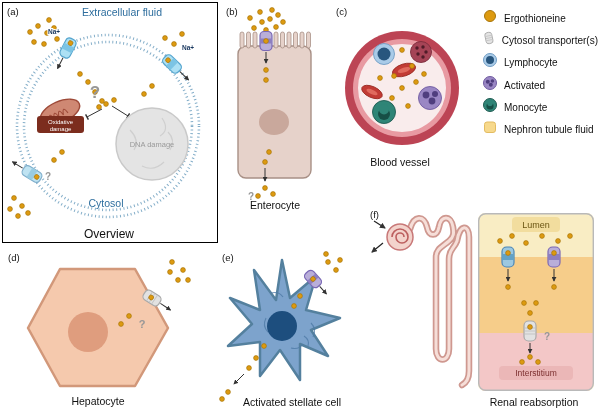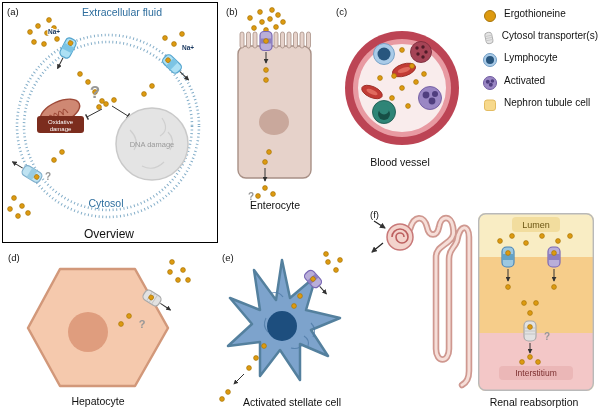--- a/index.html
+++ b/index.html
@@ -13,21 +13,21 @@
   .tag{font-size:9.5px;fill:#111}
   .cap{font-size:10.5px;fill:#111;text-anchor:middle}
   .qmark{fill:#979797;font-weight:bold;text-anchor:middle}
   .fluid{fill:#2E6E9E;font-size:10.5px;text-anchor:middle}
   .na{font-size:6.5px;font-weight:bold;fill:#17365E;text-anchor:middle;paint-order:stroke;stroke:#fff;stroke-width:2px}
   .arrow{stroke:#333;stroke-width:1;fill:none}
   .mlabel{font-size:6px;fill:#fff;text-anchor:middle}
   .dnal{font-size:7.5px;fill:#9A9A9A;text-anchor:middle}
   .chiplbl{text-anchor:middle}
   .legend{position:absolute;left:482px;top:8px;width:116px;display:flex;flex-direction:column;gap:6.2px}
-  .legend-row{display:flex;align-items:flex-start;gap:6px;height:16px}
+  .legend-row{display:flex;align-items:flex-end;gap:6px;height:16px}
   .llabel{font-size:10px;color:#111;white-space:nowrap}
 </style>
 </head>
 <body>
 
 <div id="canvas">
 
   <svg class="panel" style="left:2px;top:2px" width="216" height="241" viewBox="0 0 216 241">
     <defs>
       <marker id="ah-a" viewBox="0 0 6 6" refX="5" refY="3" markerWidth="5" markerHeight="5" orient="auto">
@@ -267,23 +267,31 @@
       <svg width="16" height="16" viewBox="0 0 16 16">
         <circle cx="8" cy="8" r="6.5" fill="#9A87C4" stroke="#6F5AA0" stroke-width="1"></circle>
         <circle cx="5.8" cy="6.8" r="2" fill="#4F3E7E"></circle>
           <circle cx="8.8" cy="9.8" r="2" fill="#4F3E7E"></circle>
         <circle cx="10.4" cy="6" r="1.8" fill="#4F3E7E"></circle>
       </svg>
       <span class="llabel">Activated</span>
     </div>
     <div class="legend-row">
       <svg width="16" height="16" viewBox="0 0 16 16">
+        <circle cx="8" cy="8" r="6.5" fill="#2F8577" stroke="#1F5C52" stroke-width="1"></circle>
+        <circle cx="8" cy="9" r="3.6" fill="#174F46"></circle>
+        <circle cx="8" cy="6.2" r="2.8" fill="#2F8577"></circle>
+      </svg>
+      <span class="llabel">Monocyte</span>
+    </div>
+    <div class="legend-row">
+      <svg width="16" height="16" viewBox="0 0 16 16">
         <rect x="2.5" y="3" width="11" height="10.5" rx="2.5" fill="#F7D98C" stroke="#E3BC62" stroke-width="1"></rect>
       </svg>
-      <span class="llabel">Nephron tubule cell</span>
+      <span class="llabel">Nephron tubule fluid</span>
     </div>
   </aside>
 
   <svg class="panel" style="left:2px;top:248px" width="214" height="165" viewBox="0 0 214 165">
     <defs>
       <marker id="ah-d" viewBox="0 0 6 6" refX="5" refY="3" markerWidth="5" markerHeight="5" orient="auto">
           <path d="M0,0L6,3L0,6Z" fill="#333"></path>
         </marker>
     </defs>
     <text class="tag" x="6" y="13">(d)</text>

